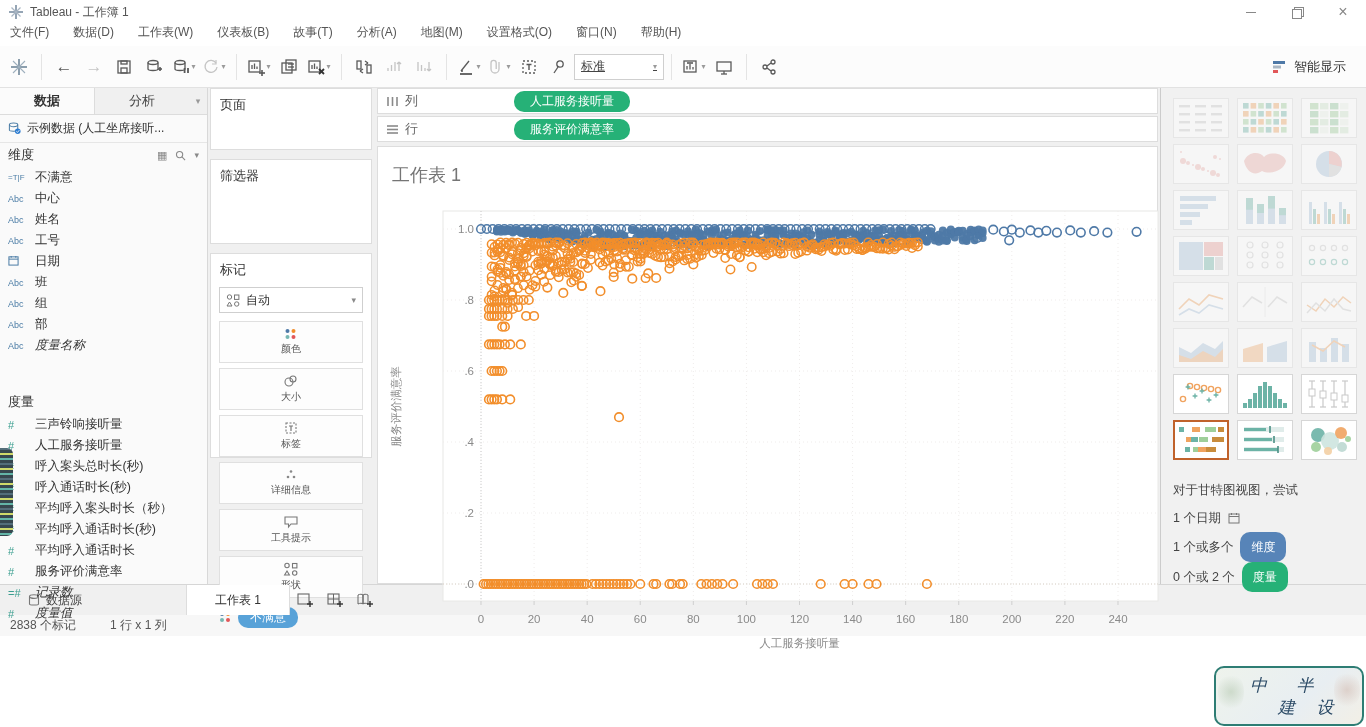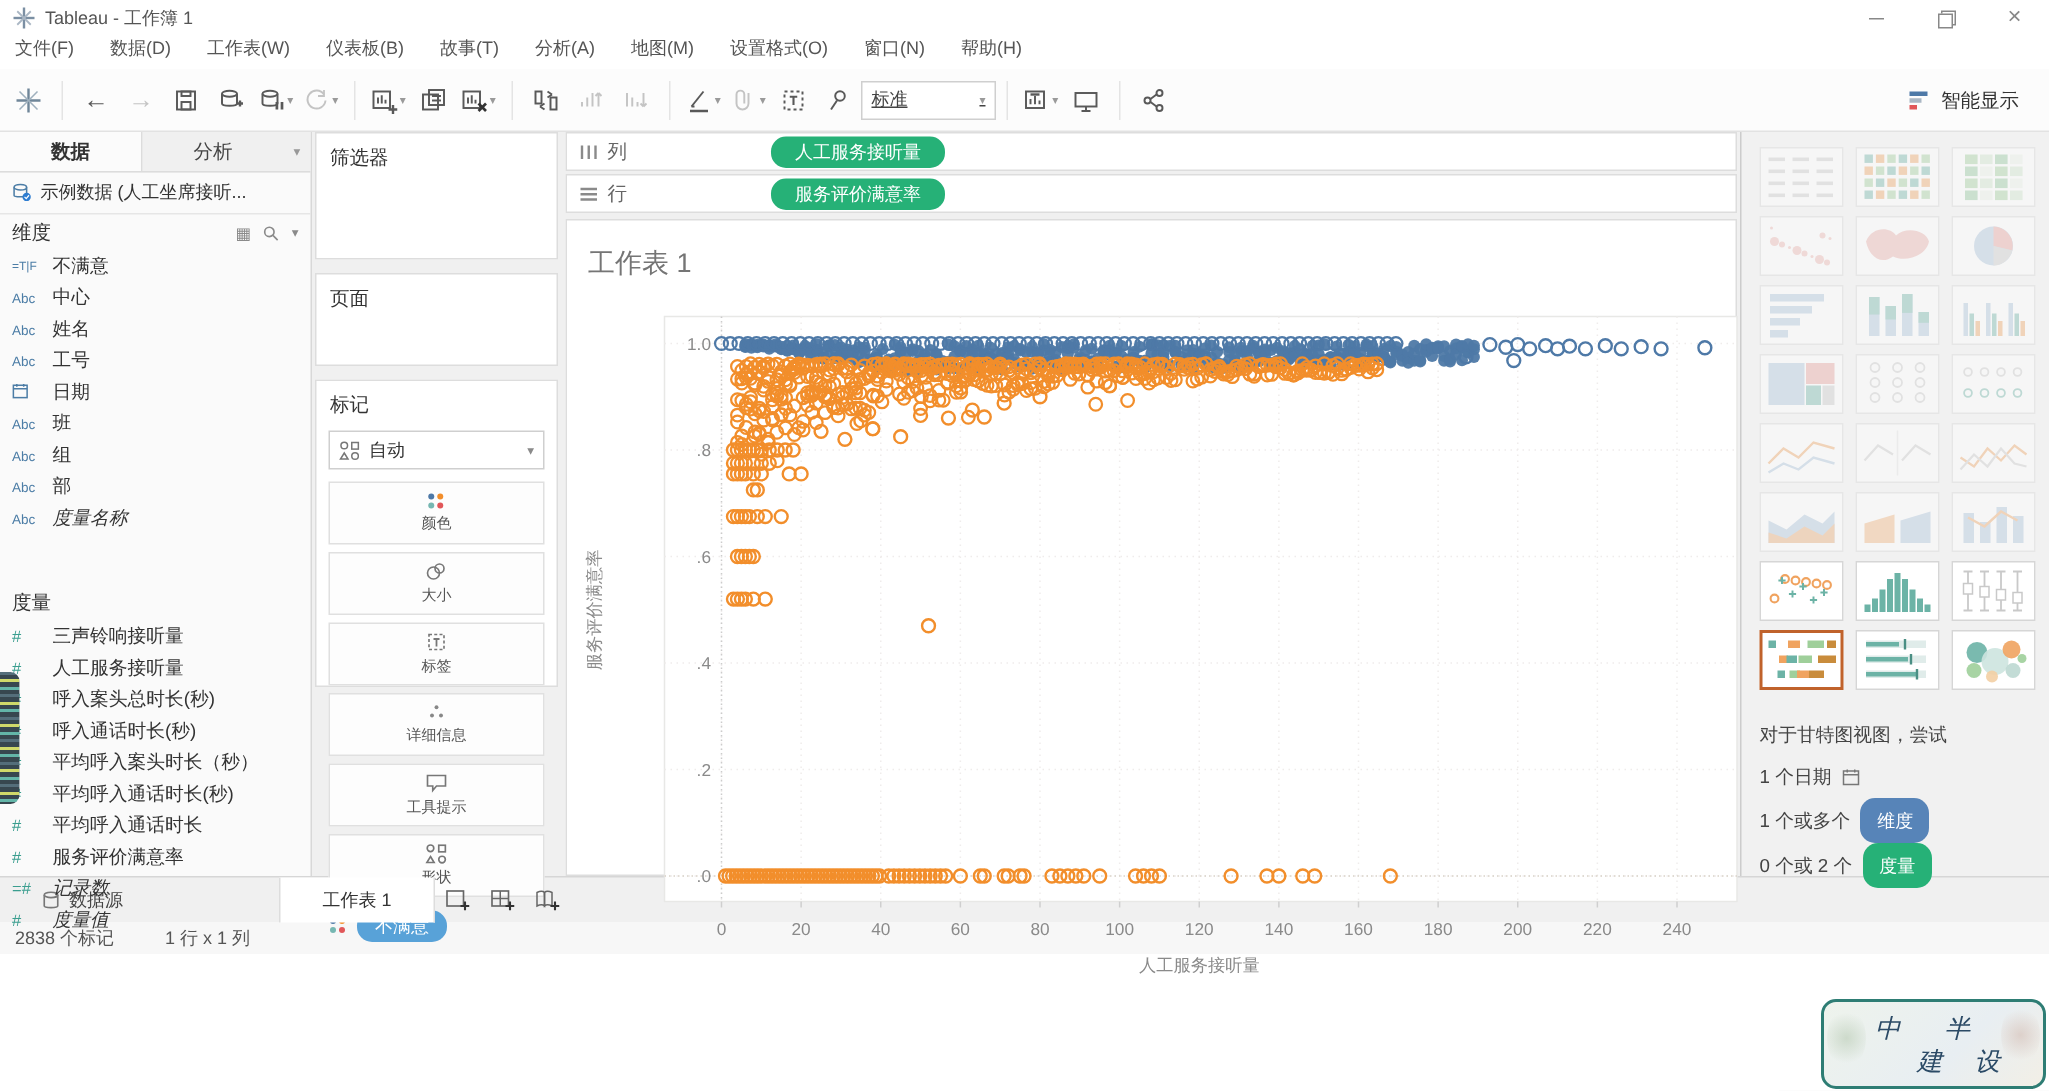--- a/index.html
+++ b/index.html
@@ -416,25 +416,25 @@
           <span class="flabel it">记录数</span>
         </div>
         <div class="fieldrow">
           <span class="ficon meas">#</span>
           <span class="flabel it">度量值</span>
         </div>
       </div>
   </div>
 
   <div class="cards-col">
+    <div class="card pages">
+      <div class="chead">页面</div>
+    </div>
     <div class="card filters">
       <div class="chead">筛选器</div>
-    </div>
-    <div class="card pages">
-      <div class="chead">页面</div>
     </div>
     <div class="card marks">
       <div class="chead">标记</div>
       <div class="mark-dd">
         <svg width="14" height="13" viewBox="0 0 14 13">
           <circle cx="3.5" cy="3" r="2.2" fill="none" stroke="#777" stroke-width="1"></circle>
           <rect x="8.5" y="1" width="4.4" height="4.4" fill="none" stroke="#777" stroke-width="1"></rect>
           <path d="M3.5 8 L6 12 H1 Z" fill="none" stroke="#777" stroke-width="1"></path>
           <circle cx="10.7" cy="10" r="2.2" fill="none" stroke="#777" stroke-width="1"></circle>
         </svg>

